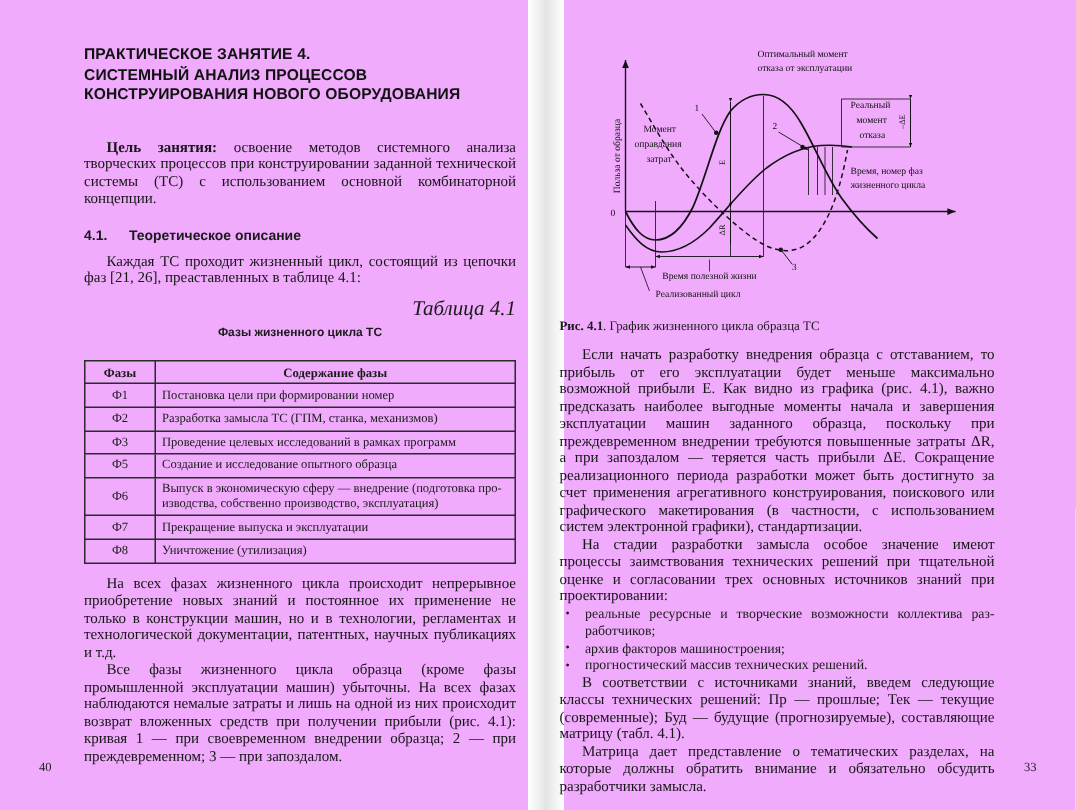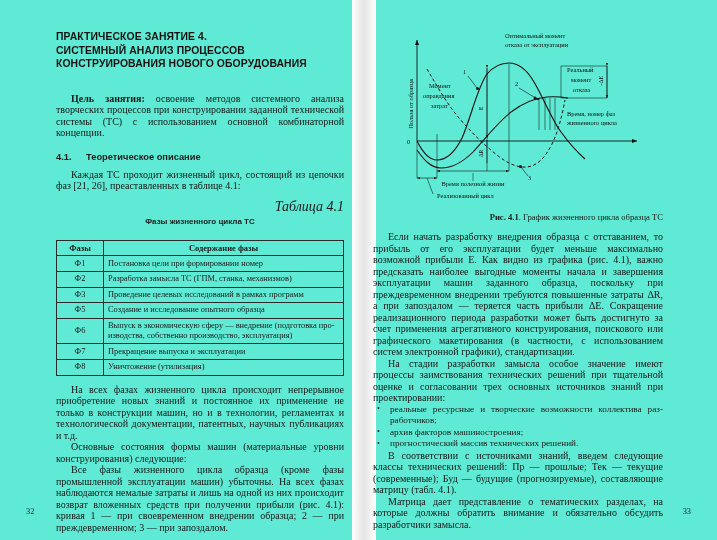--- a/index.html
+++ b/index.html
@@ -11,21 +11,21 @@
     width: 717px;
     height: 540px;
     overflow: hidden;
     font-family: "Liberation Serif", serif;
     color: #1a1a1a;
   }
   .spread {
     position: relative;
     width: 717px;
     height: 540px;
-    background: #5eead4;
+    background: #f0abfc;
   }
   
   .gutter {
     position: absolute;
     left: 352px;
     top: 0;
     width: 24px;
     height: 540px;
     background: linear-gradient(to right, #ffffff 0%, #f2f2f2 25%, #e4e4e4 50%, #f3f3f3 78%, #ffffff 100%);
   }
@@ -133,21 +133,21 @@
   ul.dotlist li::before {
     content: "\2022";
     position: absolute;
     left: 4px;
     top: -0.5px;
     font-size: 8px;
   }
 
   p.figcap {
     font-size: 8.6px;
-    text-align: right;
+    text-align: left;
     margin: 6px 0 9px 0;
   }
   p.figcap b { font-weight: bold; }
 
   .pagenum {
     position: absolute;
     font-size: 8.4px;
     color: #222;
   }
   .pagenum-left  { left: 26px;  top: 507px; }
@@ -229,27 +229,26 @@
             <td class="desc">Прекращение выпуска и эксплуатации</td>
           </tr>
           <tr>
             <td class="ph">Ф8</td>
             <td class="desc">Уничтожение (утилизация)</td>
           </tr>
         </tbody>
       </table>
 
       <p class="body" style="margin-top:8px;">На всех фазах жизненного цикла происходит непрерывное при­обретение новых знаний и постоянное их применение не только в конструкции машин, но и в технологии, регламентах и технологи­ческой документации, патентных, научных публикациях и т.д.</p>
-      <p class="body">Основные состояния формы машин (материальные уровни кон­струирования) следующие:</p>
 
 
       <p class="body">Все фазы жизненного цикла образца (кроме фазы промышлен­ной эксплуатации машин) убыточны. На всех фазах наблюдаются немалые затраты и лишь на одной из них происходит возврат вло­женных средств при получении прибыли (рис. 4.1): кривая 1 — при своевременном внедрении образца; 2 — при преждевременном; 3 — при запоздалом.</p>
     </div>
 
-    <div class="pagenum pagenum-left">32</div>
+    <div class="pagenum pagenum-left">40</div>
   </div>
 
   <div class="page page-right">
     <div class="content-right">
 
       <div class="figure-wrap">
         <svg width="300" height="180" viewBox="0 0 300 180" xmlns="http://www.w3.org/2000/svg">
           <defs>
             <marker id="ar" markerWidth="7" markerHeight="7" refX="6" refY="2.5" orient="auto">
               <path d="M0,0 L6,2.5 L0,5 z" fill="#111"></path>

